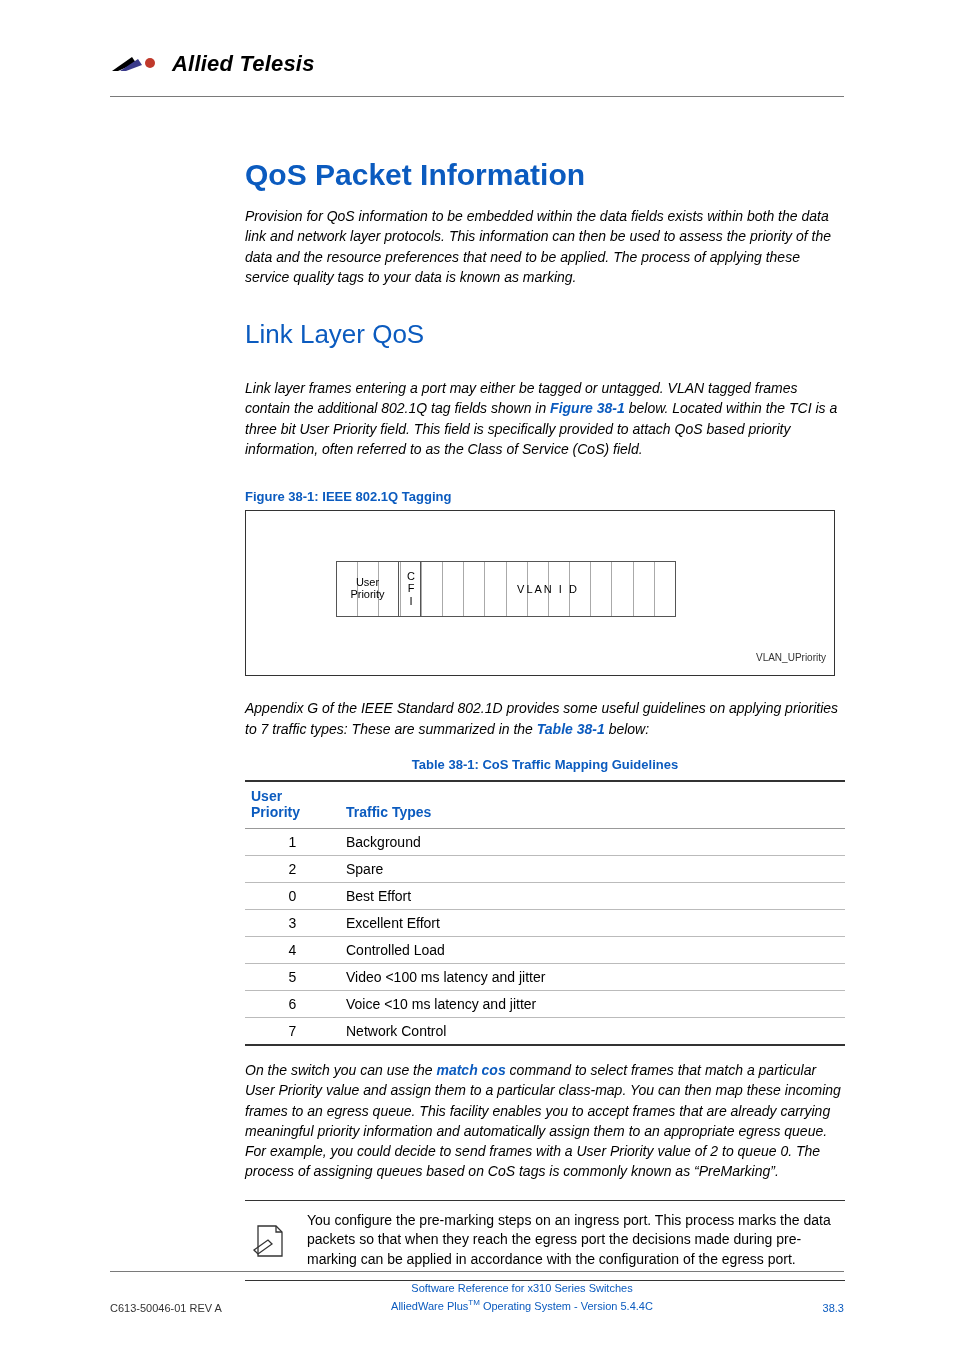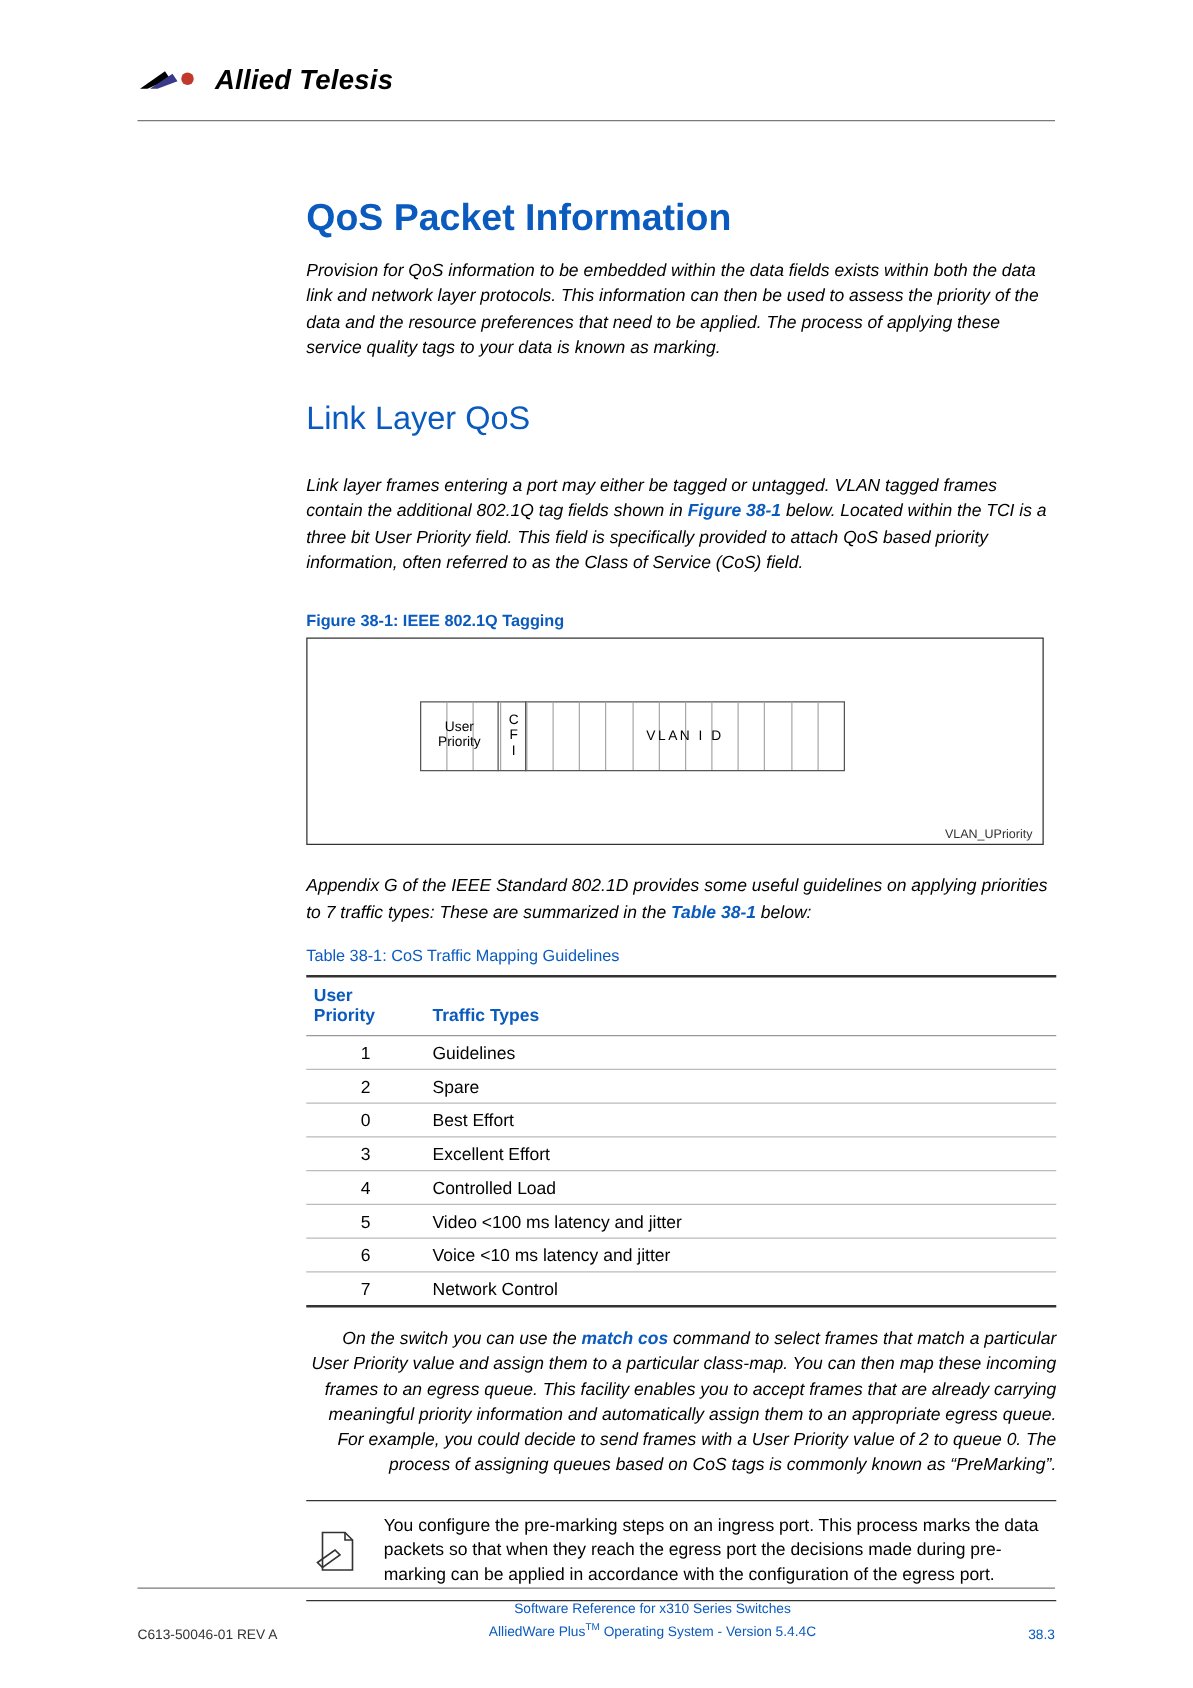--- a/index.html
+++ b/index.html
@@ -20,23 +20,23 @@
   .figure-box { border: 1px solid #333; width: 590px; height: 166px; position: relative; margin-bottom: 22px; }
   .tag-frame { position: absolute; left: 90px; top: 50px; width: 340px; height: 56px; }
   .bits { display: flex; height: 56px; border: 1px solid #555; }
   .bit { border-right: 1px solid #aaa; flex: 1; position: relative; }
   .bit:last-child { border-right: none; }
   .grp { position: absolute; top: 0; bottom: 0; border-right: 1px solid #555; }
   .lbl { position: absolute; font-size: 11px; text-align: center; line-height: 1.1; }
   .lbl.user { left: 0; width: 63px; top: 15px; }
   .lbl.cfi { left: 66px; width: 18px; top: 9px; }
   .lbl.vlan { left: 180px; width: 64px; top: 22px; letter-spacing: 2px; }
-  .fig-foot { position: absolute; right: 8px; bottom: 2px; font-size: 10px; color: #333; text-align: right; }
+  .fig-foot { position: absolute; right: 8px; bottom: 12px; font-size: 10px; color: #333; text-align: right; }
 
-  .tbl-caption { color: #0b5bbf; font-weight: 400; font-size: 13px; margin-top: 14px; margin-bottom: 8px; }
+  .tbl-caption { color: #0b5bbf; font-weight: 700; font-size: 13px; margin-top: 14px; margin-bottom: 8px; text-align: center; }
   table.cos { width: 600px; border-collapse: collapse; font-size: 14px; }
   table.cos th { color: #0b5bbf; font-weight: 700; text-align: left; padding: 6px 6px 8px 6px; border-top: 2px solid #333; border-bottom: 1px solid #999; vertical-align: bottom; }
   table.cos th.up { width: 95px; }
   table.cos td { padding: 5px 6px; border-bottom: 1px solid #bbb; }
   table.cos td.up { text-align: center; width: 95px; }
   table.cos tr:last-child td { border-bottom: 2px solid #333; }
 
   .note-wrap { margin-top: 18px; width: 600px; border-top: 1px solid #333; border-bottom: 1px solid #333; display: flex; align-items: center; padding: 10px 0; gap: 14px; }
   .note-icon { width: 48px; display: flex; justify-content: center; }
   .note-text { font-size: 14px; line-height: 1.4; flex: 1; }
@@ -116,21 +116,21 @@
     <table class="cos">
       <thead>
         <tr>
           <th class="up">User<br>Priority</th>
           <th>Traffic Types</th>
         </tr>
       </thead>
       <tbody>
         <tr>
             <td class="up">1</td>
-            <td>Guidelines</td>
+            <td>Background</td>
           </tr>
         <tr>
             <td class="up">2</td>
             <td>Spare</td>
           </tr>
         <tr>
             <td class="up">0</td>
             <td>Best Effort</td>
           </tr>
         <tr>
@@ -149,21 +149,21 @@
             <td class="up">6</td>
             <td>Voice &lt;10 ms latency and jitter</td>
           </tr>
         <tr>
             <td class="up">7</td>
             <td>Network Control</td>
           </tr>
       </tbody>
     </table>
 
-    <div class="para" style="margin-top:14px;text-align:right;">
+    <div class="para" style="margin-top:14px;">
       <span>On the switch you can use the </span><span class="cmd">match cos</span><span> command to select frames that match a particular User Priority value and assign them to a particular class-map. You can then map these incoming frames to an egress queue. This facility enables you to accept frames that are already carrying meaningful priority information and automatically assign them to an appropriate egress queue. For example, you could decide to send frames with a User Priority value of 2 to queue 0. The process of assigning queues based on CoS tags is commonly known as “PreMarking”.</span>
     </div>
 
     <div class="note-wrap">
       <div class="note-icon">
         <svg width="34" height="40" viewBox="0 0 34 40">
           <path d="M6 6 h18 l6 6 v24 h-24 z" fill="none" stroke="#333" stroke-width="1.3"></path>
           <path d="M24 6 v6 h6" fill="none" stroke="#333" stroke-width="1.3"></path>
           <path d="M2 30 l14 -10 l4 4 l-14 10 z" fill="none" stroke="#333" stroke-width="1.3"></path>
         </svg>

